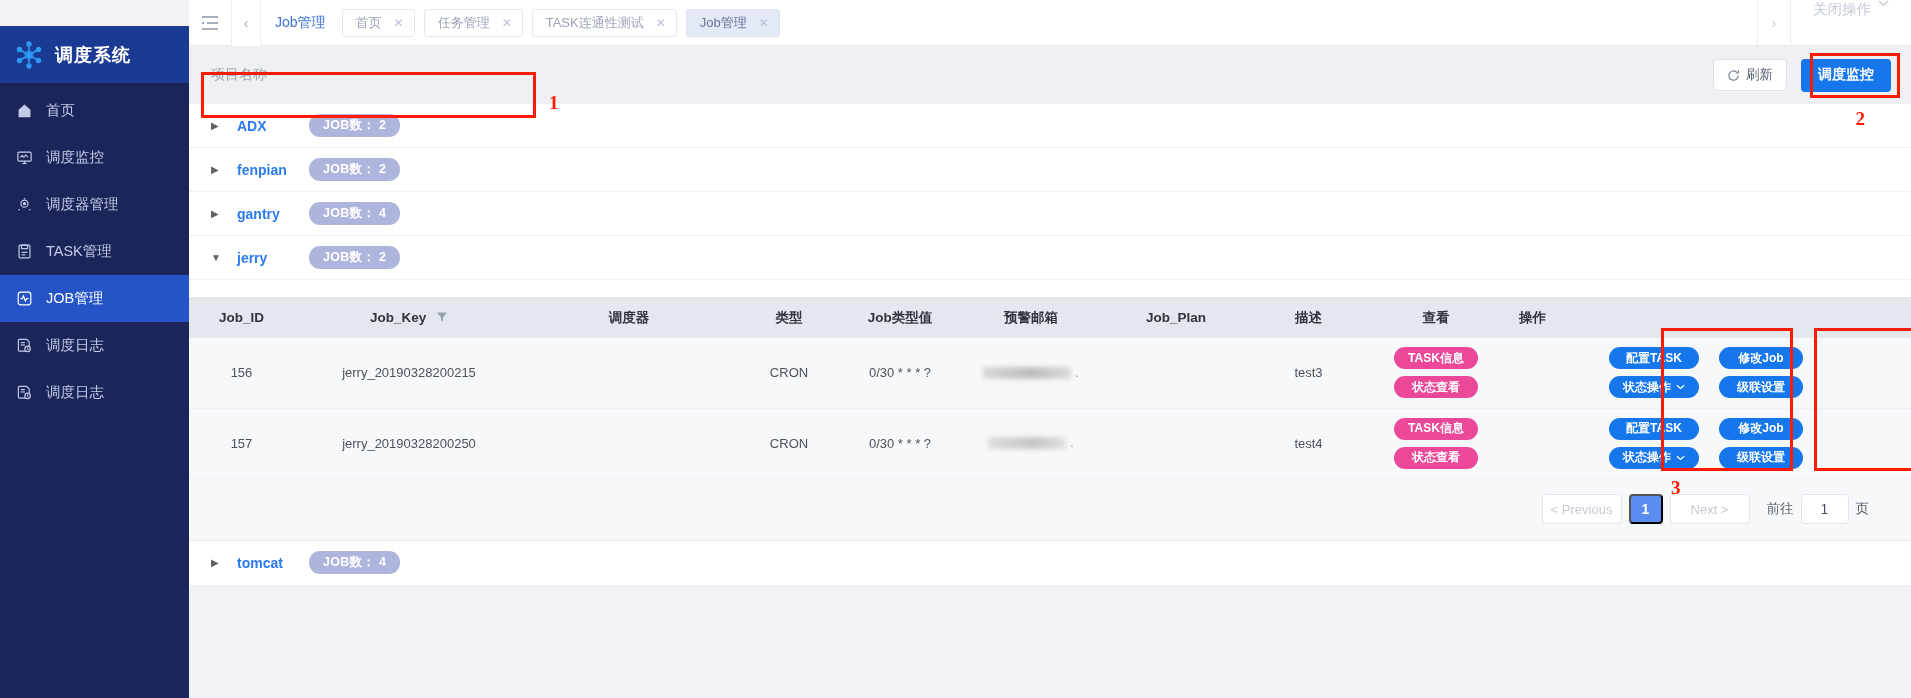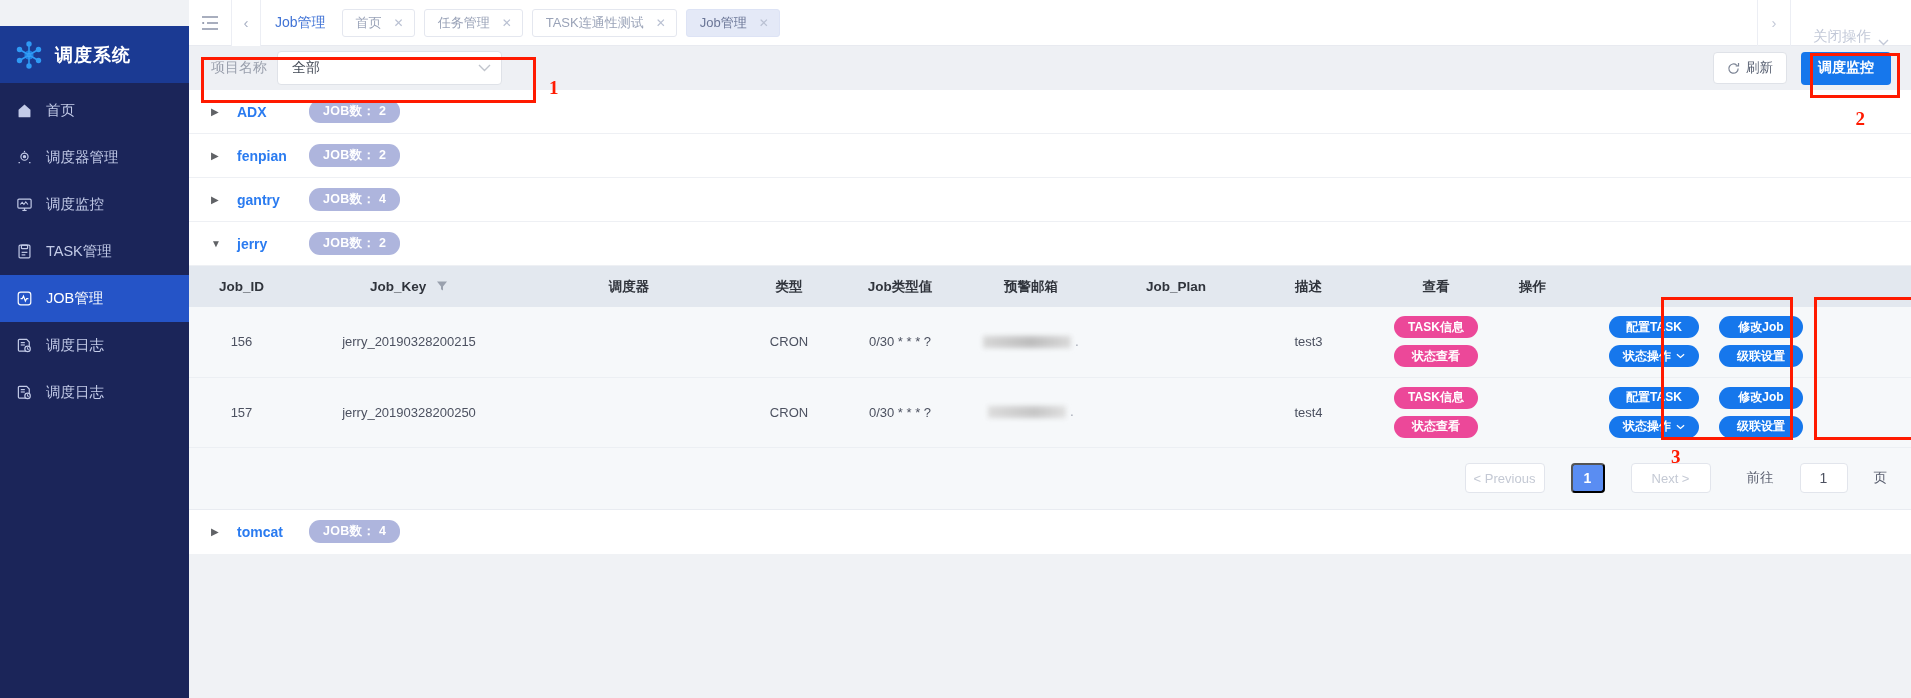--- a/index.html
+++ b/index.html
@@ -73,28 +73,28 @@
   .topbar-right {
     display: flex; align-items: center; height: 46px;
   }
   .nav-next {
     width: 34px; height: 46px; display: flex; align-items: center; justify-content: center;
     color: #c3c9d8; font-size: 15px; cursor: pointer;
     border-left: 1px solid #eceef4; border-right: 1px solid #eceef4;
   }
   .close-ops {
     padding: 0 22px 0 22px; color: #c3c9d8; font-size: 14.5px; cursor: pointer;
-    display: flex; align-items: flex-end; gap: 7px; height: 46px;
+    display: flex; align-items: flex-start; gap: 7px; height: 46px;
   }
 
   
   .content { flex: 1; overflow: hidden; position: relative; padding: 0; }
 
   .filter-bar {
-    height: 44px; background: #eef0f4;
+    height: 58px; background: #eef0f4;
     display: flex; align-items: center; justify-content: space-between;
     padding: 0 20px 0 22px; position: relative;
   }
   .filter-left { display: flex; align-items: center; gap: 10px; position: relative; }
   .filter-label { color: #9aa0ad; font-size: 14px; }
   .select-box {
     width: 225px; height: 34px; background: #fff; border: 1px solid #dfe2e8;
     border-radius: 4px; display: flex; align-items: center; justify-content: space-between;
     padding: 0 10px 0 14px; cursor: pointer;
   }
@@ -160,21 +160,21 @@
     font-size: 12px; font-weight: 700; padding: 0 14px; cursor: pointer;
     display: inline-flex; align-items: center; justify-content: center; gap: 5px;
     white-space: nowrap; min-width: 84px;
   }
   .pill.teal { background: #ec4899; }
   .pill.blue { background: #1677ec; }
 
   
   .pager-row {
     height: 62px; background: #f6f8fa; display: flex; align-items: center;
-    justify-content: flex-end; padding-right: 24px; gap: 26px;
+    justify-content: flex-end; padding-right: 42px; gap: 7px;
     border-bottom: 1px solid #e9ecf1;
   }
   .pg-btn {
     min-width: 80px; height: 30px; border: 1px solid #e2e5ec; background: #fff;
     border-radius: 4px; color: #c4c9d4; font-size: 13px; cursor: pointer;
     display: inline-flex; align-items: center; justify-content: center;
   }
   .pg-cur {
     min-width: 34px; height: 30px; background: #5a8df2; color: #fff; border-radius: 4px;
     font-size: 14px; font-weight: 700; display: inline-flex; align-items: center; justify-content: center;
@@ -226,40 +226,40 @@
           <svg width="17" height="17" viewBox="0 0 20 20" fill="none" stroke="#c3cbe8" stroke-width="1.5">
             <path d="M3 9l7-6 7 6v8a1 1 0 0 1-1 1H4a1 1 0 0 1-1-1z" fill="#c3cbe8" stroke="none"></path>
           </svg>
         </span>
         <span>首页</span>
       </div>
 
       <div class="nav-item">
         <span class="nav-icon">
           <svg width="17" height="17" viewBox="0 0 20 20" fill="none" stroke="#c3cbe8" stroke-width="1.4">
+            <rect x="2.2" y="3.6" width="15.6" height="10.6" rx="1.3"></rect>
+            <path d="M5 10l2.3-2.6L9.3 10l2.2-3 2.5 3" stroke-width="1.2"></path>
+            <line x1="7.5" y1="17" x2="12.5" y2="17"></line>
+              <line x1="10" y1="14.2" x2="10" y2="17"></line>
+          </svg>
+        </span>
+        <span>调度监控</span>
+      </div>
+
+      <div class="nav-item">
+        <span class="nav-icon">
+          <svg width="17" height="17" viewBox="0 0 20 20" fill="none" stroke="#c3cbe8" stroke-width="1.4">
             <circle cx="10" cy="9" r="4.2"></circle>
               <circle cx="10" cy="9" r="1.3" fill="#c3cbe8"></circle>
             <line x1="3" y1="16" x2="4.6" y2="16"></line>
               <line x1="15.4" y1="16" x2="17" y2="16"></line>
             <line x1="10" y1="2.2" x2="10" y2="3.6"></line>
           </svg>
         </span>
         <span>调度器管理</span>
-      </div>
-
-      <div class="nav-item">
-        <span class="nav-icon">
-          <svg width="17" height="17" viewBox="0 0 20 20" fill="none" stroke="#c3cbe8" stroke-width="1.4">
-            <rect x="2.2" y="3.6" width="15.6" height="10.6" rx="1.3"></rect>
-            <path d="M5 10l2.3-2.6L9.3 10l2.2-3 2.5 3" stroke-width="1.2"></path>
-            <line x1="7.5" y1="17" x2="12.5" y2="17"></line>
-              <line x1="10" y1="14.2" x2="10" y2="17"></line>
-          </svg>
-        </span>
-        <span>调度监控</span>
       </div>
 
       <div class="nav-item">
         <span class="nav-icon">
           <svg width="17" height="17" viewBox="0 0 20 20" fill="none" stroke="#c3cbe8" stroke-width="1.4">
             <rect x="3.6" y="2.6" width="12.8" height="14.8" rx="1.3"></rect>
             <rect x="6.4" y="2.6" width="7.2" height="4" rx="0.8"></rect>
             <line x1="6.6" y1="11" x2="13.4" y2="11"></line>
               <line x1="6.6" y1="14" x2="11" y2="14"></line>
           </svg>
@@ -351,26 +351,20 @@
             </svg>
         </div>
       </div>
     </div>
 
     <div class="content">
 
       <div class="filter-bar">
         <div class="filter-left">
           <span class="filter-label">项目名称</span>
-          <div class="select-box">
-            <span class="select-value">全部</span>
-            <svg class="chev" width="13" height="8" viewBox="0 0 13 8" fill="none" stroke="#c0c4cc" stroke-width="1.4">
-                <path d="M1 1l5.5 5.4L12 1"></path>
-              </svg>
-          </div>
 
           <div class="anno-box" style="left:-10px; top:6px; width:335px; height:46px;"></div>
           <div class="anno-num" style="left:338px; top:26px;">1</div>
         </div>
 
         <div class="filter-right">
           <button class="btn-refresh">
             <svg width="13" height="13" viewBox="0 0 14 14" fill="none" stroke="#7c8495" stroke-width="1.3">
               <path d="M12 7a5 5 0 1 1-1.6-3.6"></path>
                 <path d="M12.4 1.2v3h-3"></path>
@@ -402,21 +396,21 @@
           <span class="group-name">gantry</span>
           <span class="job-badge">JOB数： 4</span>
         </div>
 
         <div class="group-row">
           <span class="tri">▼</span>
           <span class="group-name">jerry</span>
           <span class="job-badge">JOB数： 2</span>
         </div>
 
-        <div style="position:relative;">
+        <div style="position:relative;margin-top:17px;">
           <table class="tbl">
             <colgroup>
               <col style="width:105px">
                 <col style="width:230px">
                 <col style="width:210px">
               <col style="width:110px">
                 <col style="width:112px">
                 <col style="width:150px">
               <col style="width:140px">
                 <col style="width:125px">

